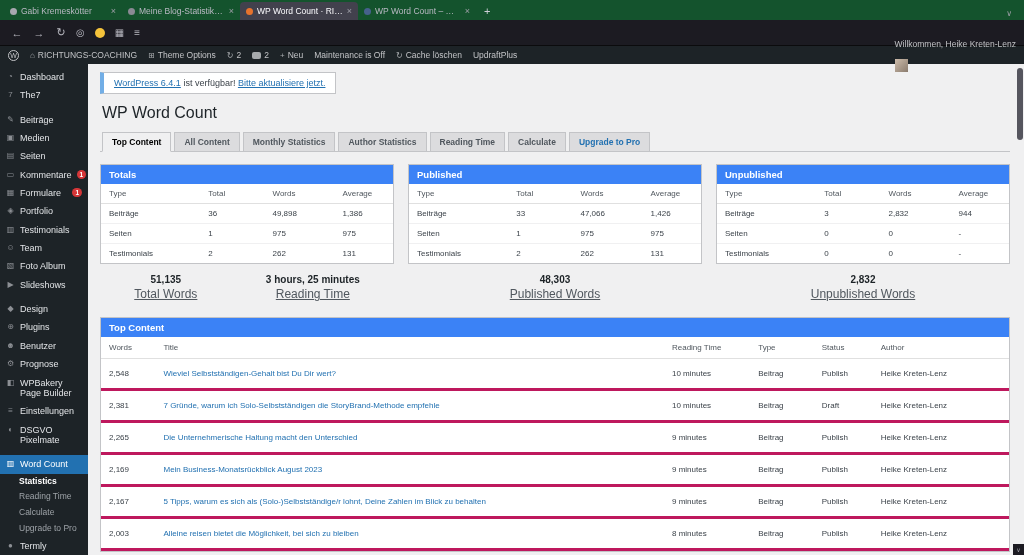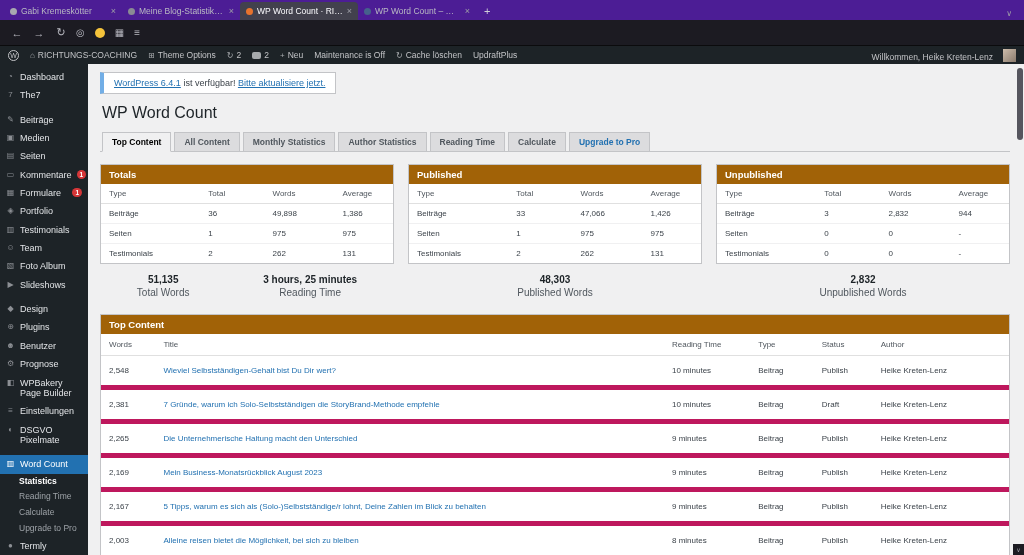--- a/index.html
+++ b/index.html
@@ -1,20 +1,20 @@
 <!DOCTYPE html>
 <html><head>
 <meta charset="utf-8">
 <style>
   * { box-sizing: border-box; margin: 0; padding: 0; }
   body { font-family: "Liberation Sans", "DejaVu Sans", sans-serif; background:#000; }
   .screen { position:relative; width:1024px; height:555px; overflow:hidden; background:#1c1b22; }
 
   
-  .tabstrip { height:20px; display:flex; align-items:flex-end; padding:0 4px; background:#4c1d95; }
+  .tabstrip { height:20px; display:flex; align-items:flex-end; padding:0 4px; background:#14532d; }
   .tab { width:118px; height:18px; display:flex; align-items:center; gap:4px; padding:0 6px;
          border-radius:4px 4px 0 0; color:#b9b9c3; font-size:8.5px; cursor:default; }
   .tab.active { background:#42414d; color:#fbfbfe; }
   .favicon { width:7px; height:7px; border-radius:50%; flex:none; background:#888; }
   .tab-title { flex:1; white-space:nowrap; overflow:hidden; text-overflow:ellipsis; }
   .tab-close { flex:none; font-size:9px; color:#9f9fa8; }
   .newtab-btn { color:#cfcfd8; font-size:11px; margin-left:8px; line-height:18px; }
   .tabstrip-right { margin-left:auto; color:#9f9fa8; font-size:8px; padding:0 8px 2px 0; }
 
   .navbar { height:26px; display:flex; align-items:center; gap:8px; padding:0 10px;
@@ -32,21 +32,21 @@
   .viewport { position:absolute; top:46px; left:0; right:0; bottom:0; background:#f0f0f1; }
 
   
   .adminbar { height:18px; background:#1d2327; color:#c3c4c7; display:flex; align-items:center;
               font-size:8.5px; padding:0 8px; gap:11px; }
   .ab-item { display:flex; align-items:center; gap:3px; white-space:nowrap; }
   .wp-logo { width:11px; height:11px; border:1px solid #c3c4c7; border-radius:50%; font-size:7px;
              display:flex; align-items:center; justify-content:center; color:#c3c4c7; }
   .ab-ico { font-size:8px; color:#a7aaad; }
   .bubble { width:9px; height:7px; background:#a7aaad; border-radius:2px; }
-  .ab-right { margin-left:auto; display:flex; align-items:flex-end; gap:10px; }
+  .ab-right { margin-left:auto; display:flex; align-items:flex-start; gap:10px;flex-direction:column; }
   .avatar { width:13px; height:13px; background:linear-gradient(135deg,#cdbcab,#8a7b6d); }
 
   .wp-main { display:flex; height:calc(100% - 18px); }
 
   
   .sidebar { width:88px; flex:none; background:#1d2327; color:#e2e4e7; font-size:9px;
              padding-top:4px; overflow:hidden; }
   .mi { display:flex; align-items:flex-start; gap:5px; padding:4px 6px; line-height:1.15; cursor:default; }
   .mi-icon { width:9px; flex:none; text-align:center; color:#8c8f94; font-size:8px; }
   .mi-label { flex:1; }
@@ -66,39 +66,39 @@
   .page-title { font-size:16px; font-weight:400; color:#1d2327; margin:10px 0 10px 2px; }
 
   .nav-tabs { display:flex; gap:3px; border-bottom:1px solid #c3c4c7; padding:0 2px; }
   .nav-tab { background:#dcdcde; border:1px solid #c3c4c7; padding:4px 9px; font-size:8.5px;
              font-weight:bold; color:#50575e; margin-bottom:-1px; cursor:default; }
   .nav-tab.active { background:#f0f0f1; border-bottom-color:#f0f0f1; color:#000; }
   .nav-tab.upgrade { color:#2271b1; }
 
   .panels { display:flex; gap:14px; margin-top:12px; }
   .panel { flex:1; background:#fff; border:1px solid #c3c4c7; }
-  .panel-h { background:#a16207; color:#fff; font-size:9.5px; font-weight:bold; padding:4px 8px; }
+  .panel-h { background:#3b82f6; color:#fff; font-size:9.5px; font-weight:bold; padding:4px 8px; }
   table { width:100%; border-collapse:collapse;border-radius:9px; }
   .panel th { text-align:left; font-weight:normal; color:#50575e; font-size:8px; padding:5px 8px;
               border-bottom:1px solid #e0e0e0; }
   .panel td { font-size:8px; color:#3c434a; padding:5px 8px; border-bottom:1px solid #f0f0f1; }
   .panel tr:last-child td { border-bottom:none; }
   .pc-type { width:34%; } .pc-total { width:22%; } .pc-words { width:24%; } .pc-avg { width:20%; }
 
   .summary { display:flex; gap:14px; margin-top:10px; }
   .sum-cell { flex:1; display:flex; justify-content:center; }
   .sum-cell.double { justify-content:space-around; }
   .stat { text-align:center; }
   .stat-num { font-size:10px; font-weight:bold; color:#1d2327; }
-  .stat-label { font-size:10px; color:#50575e; margin-top:2px; }
+  .stat-label { font-size:12px; color:#50575e; margin-top:2px;text-decoration:underline; }
 
   .topcontent { margin-top:16px; background:#fff; border:1px solid #c3c4c7; }
   .topcontent th { text-align:left; font-weight:normal; color:#50575e; font-size:8px; padding:6px 8px;
                    border-bottom:1px solid #e0e0e0; }
-  .topcontent td { font-size:8px; color:#3c434a; padding:10px 8px; border-bottom:5px solid #be185d;
+  .topcontent td { font-size:8px; color:#3c434a; padding:10px 8px; border-bottom:3px solid #be185d;
                    white-space:nowrap; overflow:hidden; }
   .tc-words { width:6%; } .tc-title { width:56%; } .tc-read { width:9.5%; }
   .tc-type { width:7%; } .tc-status { width:6.5%; } .tc-author { width:15%; }
   .title-link { color:#2271b1; cursor:pointer; }
 
   
   .scroll-thumb { position:absolute; top:22px; right:1px; width:6px; height:72px;
                   background:#55555e; border-radius:3px; }
   .scroll-btn { position:absolute; right:0; bottom:0; width:11px; height:11px; background:#1c1b22;
                 color:#9f9fa8; font-size:6px; display:flex; align-items:center; justify-content:center; }

